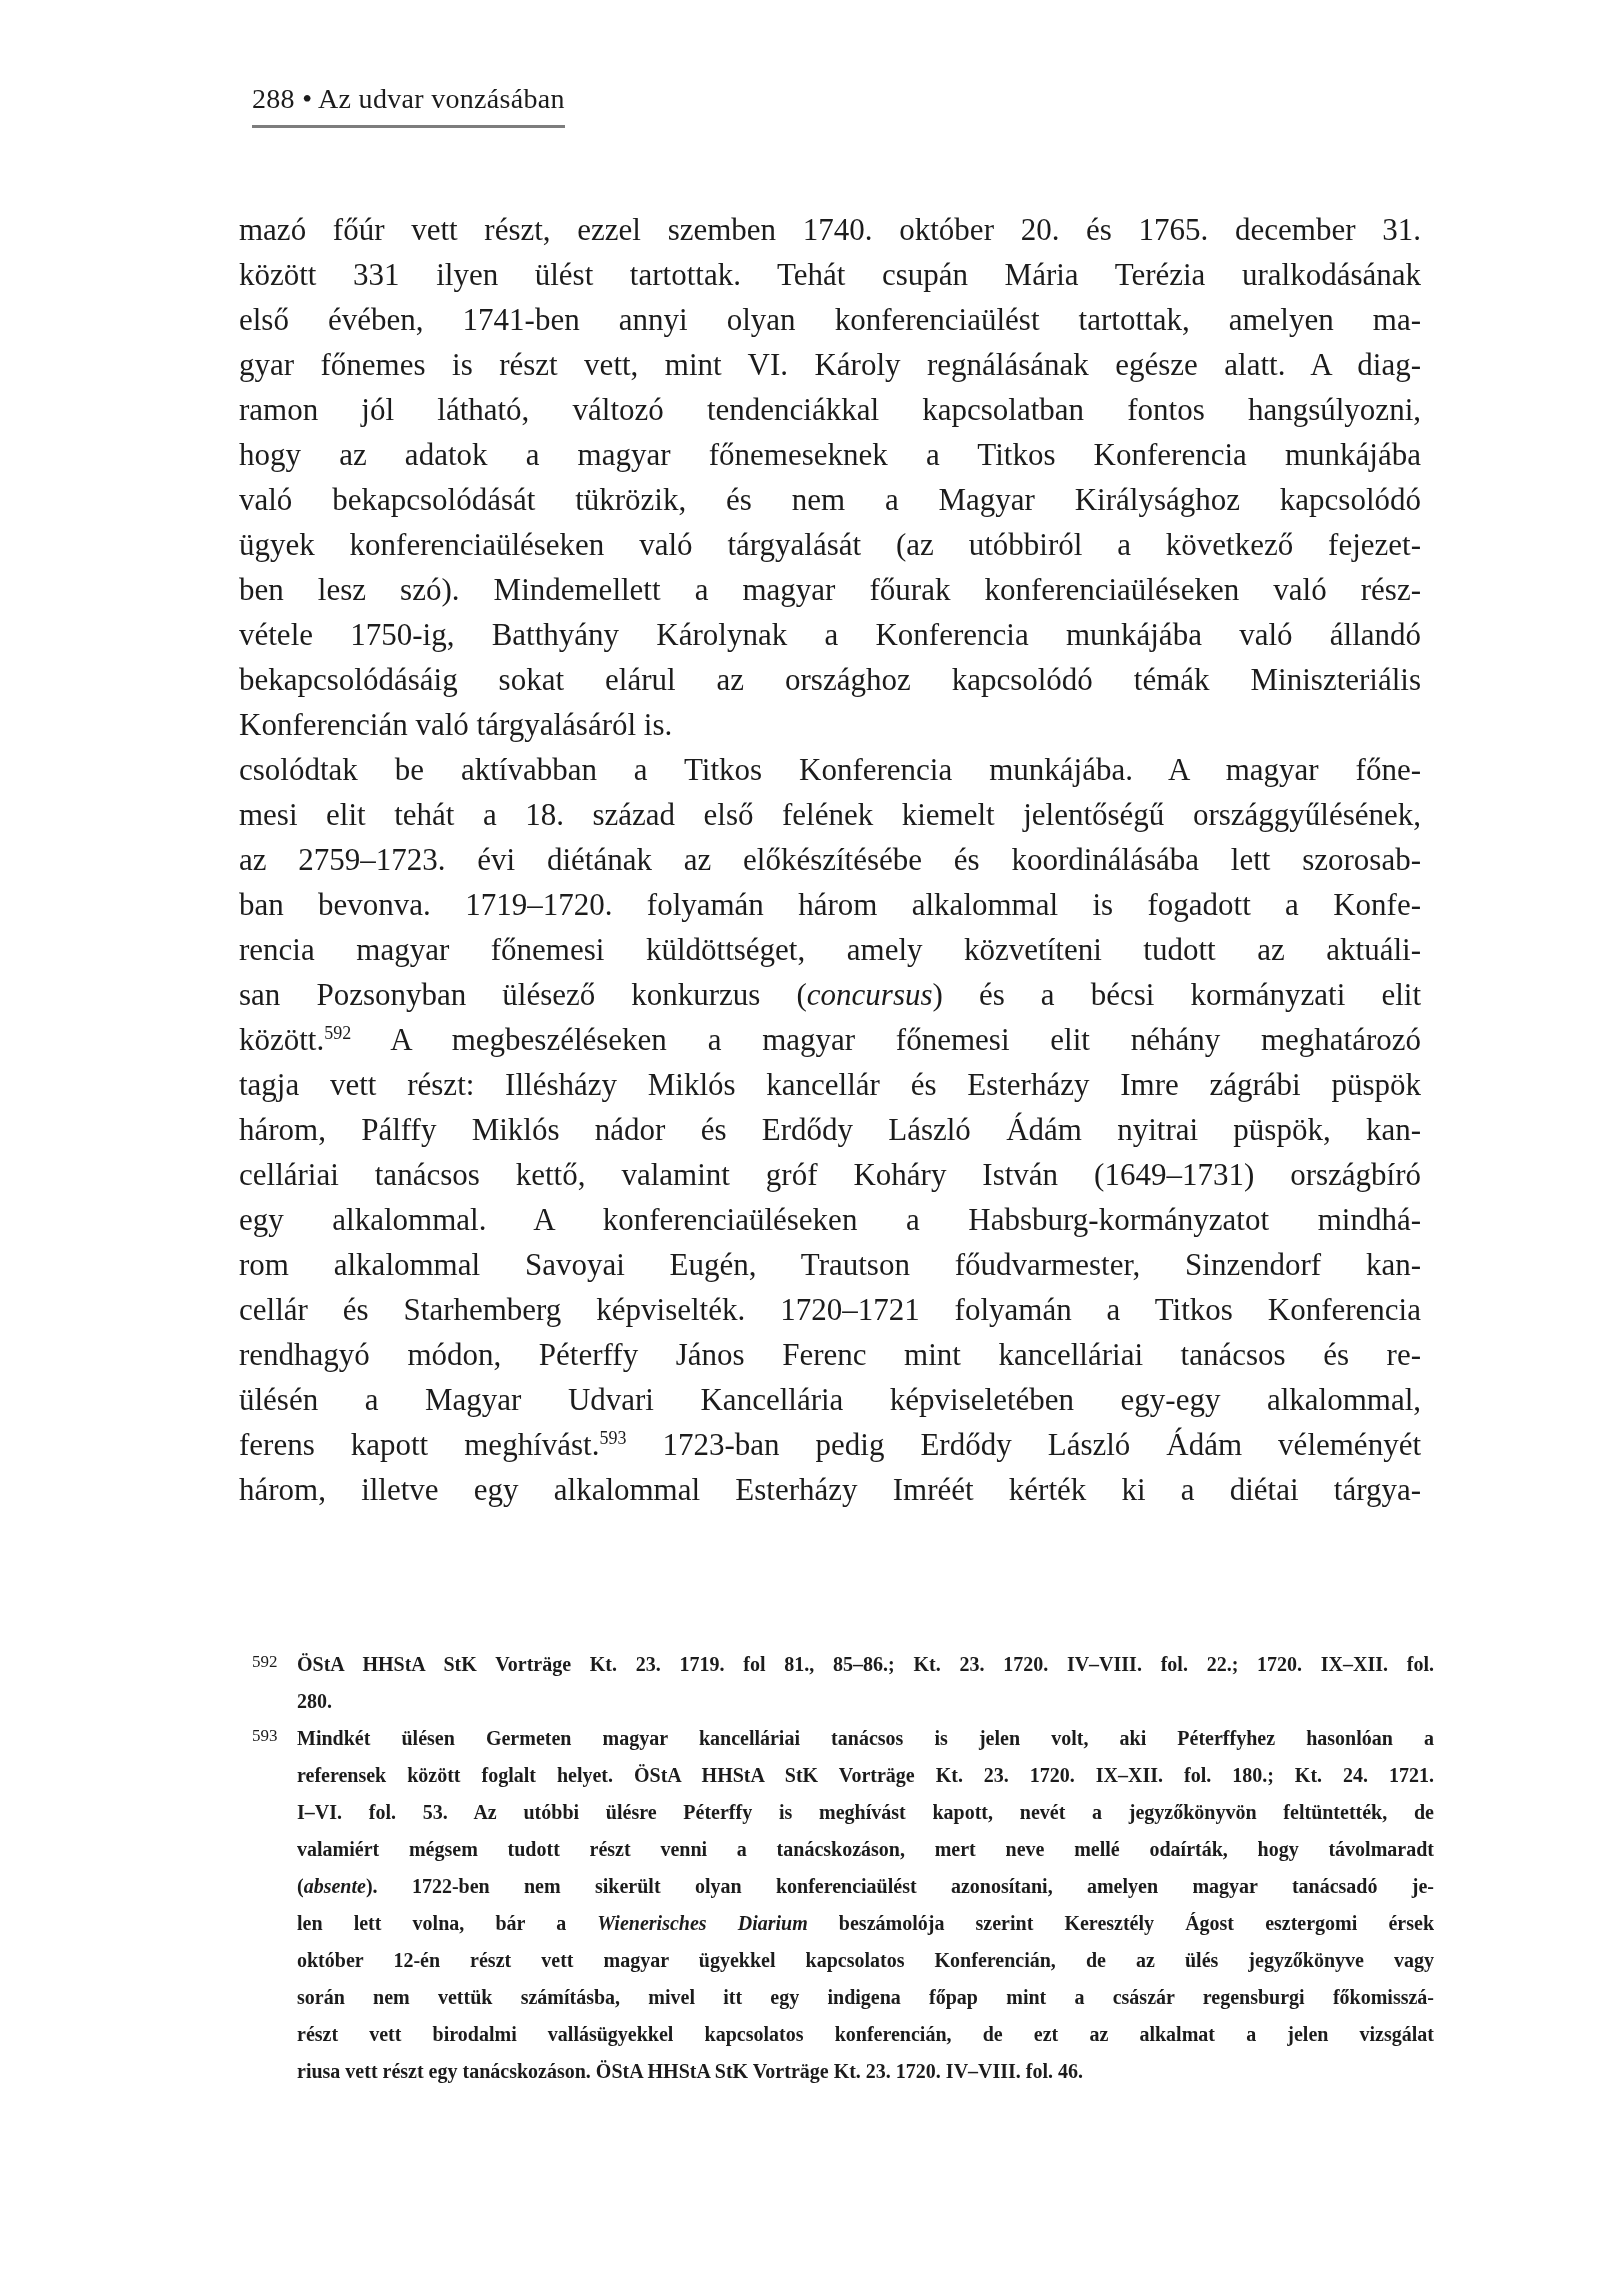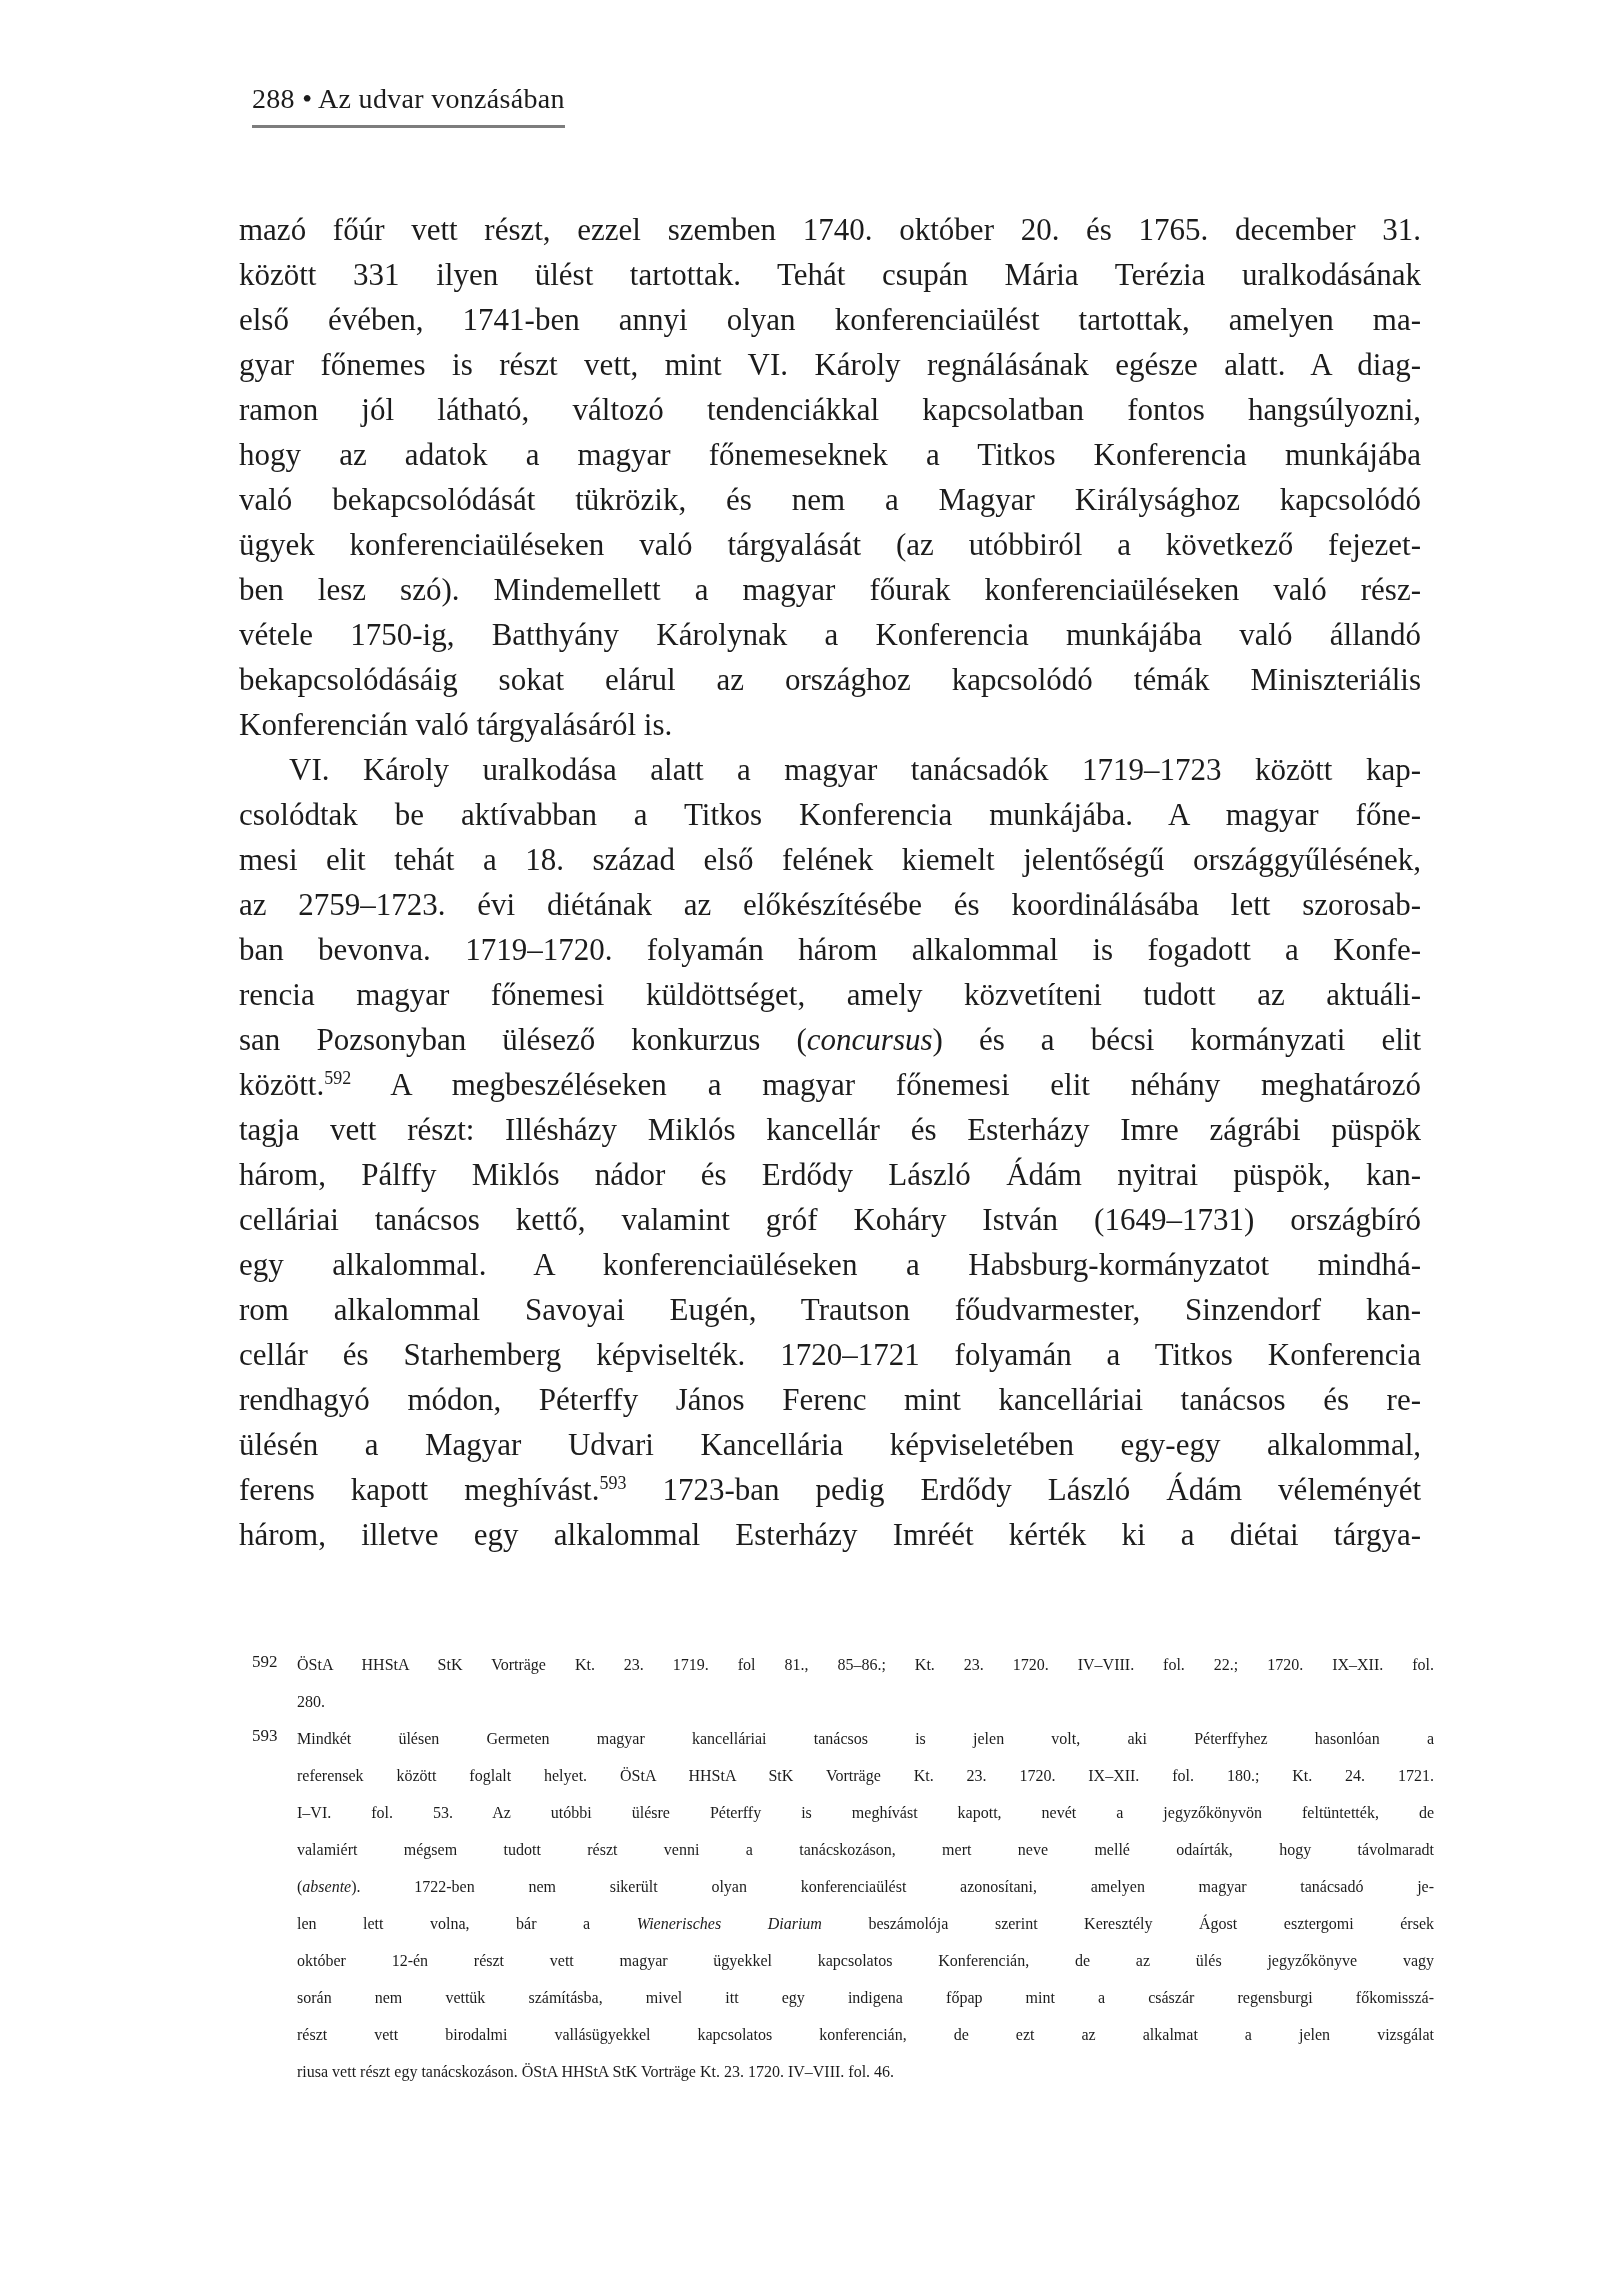--- a/index.html
+++ b/index.html
@@ -48,23 +48,24 @@
   .footnotes { position: absolute; left: 204px; top: 1646px; width: 1182px; }
   .footnote { position: relative; }
   .fn-marker {
     position: absolute; left: 0; top: -2.6px;
     font-size: 17px; line-height: 37px;
   }
   .fn-lines { margin-left: 45px; }
   .fn-line {
     height: 37px;
     line-height: 37px;
-    font-size: 16px;
+    font-size: 20px;
     text-align: justify;
     overflow: hidden;
+    font-weight: bold;
   }
 </style>
 </head>
 <body>
 
 <div class="page">
   <header class="running-head">
     <span class="rh-inner">288 • Az udvar vonzásában</span>
   </header>
 
@@ -77,21 +78,20 @@
         <div class="line j"><span>ramon jól látható, változó tendenciákkal kapcsolatban fontos hangsúlyozni,</span></div>
         <div class="line j"><span>hogy az adatok a magyar főnemeseknek a Titkos Konferencia munkájába</span></div>
         <div class="line j"><span>való bekapcsolódását tükrözik, és nem a Magyar Királysághoz kapcsolódó</span></div>
         <div class="line j"><span>ügyek konferenciaüléseken való tárgyalását (az utóbbiról a következő fejezet-</span></div>
         <div class="line j"><span>ben lesz szó). Mindemellett a magyar főurak konferenciaüléseken való rész-</span></div>
         <div class="line j"><span>vétele 1750-ig, Batthyány Károlynak a Konferencia munkájába való állandó</span></div>
         <div class="line j"><span>bekapcsolódásáig sokat elárul az országhoz kapcsolódó témák Miniszteriális</span></div>
         <div class="line"><span>Konferencián való tárgyalásáról is.</span></div>
       </div>
       <div>
-        <div class="line j ind"><span>VI. Károly uralkodása alatt a magyar tanácsadók 1719–1723 között kap-</span></div>
         <div class="line j"><span>csolódtak be aktívabban a Titkos Konferencia munkájába. A magyar főne-</span></div>
         <div class="line j"><span>mesi elit tehát a 18. század első felének kiemelt jelentőségű országgyűlésének,</span></div>
         <div class="line j"><span>az 2759–1723. évi diétának az előkészítésébe és koordinálásába lett szorosab-</span></div>
         <div class="line j"><span>ban bevonva. 1719–1720. folyamán három alkalommal is fogadott a Konfe-</span></div>
         <div class="line j"><span>rencia magyar főnemesi küldöttséget, amely közvetíteni tudott az aktuáli-</span></div>
         <div class="line j"><span>san Pozsonyban ülésező konkurzus (</span><span class="it">concursus</span><span>) és a bécsi kormányzati elit</span></div>
         <div class="line j"><span>között.</span><span class="sup">592</span><span> A megbeszéléseken a magyar főnemesi elit néhány meghatározó</span></div>
         <div class="line j"><span>tagja vett részt: Illésházy Miklós kancellár és Esterházy Imre zágrábi püspök</span></div>
         <div class="line j"><span>három, Pálffy Miklós nádor és Erdődy László Ádám nyitrai püspök, kan-</span></div>
         <div class="line j"><span>celláriai tanácsos kettő, valamint gróf Koháry István (1649–1731) országbíró</span></div>

